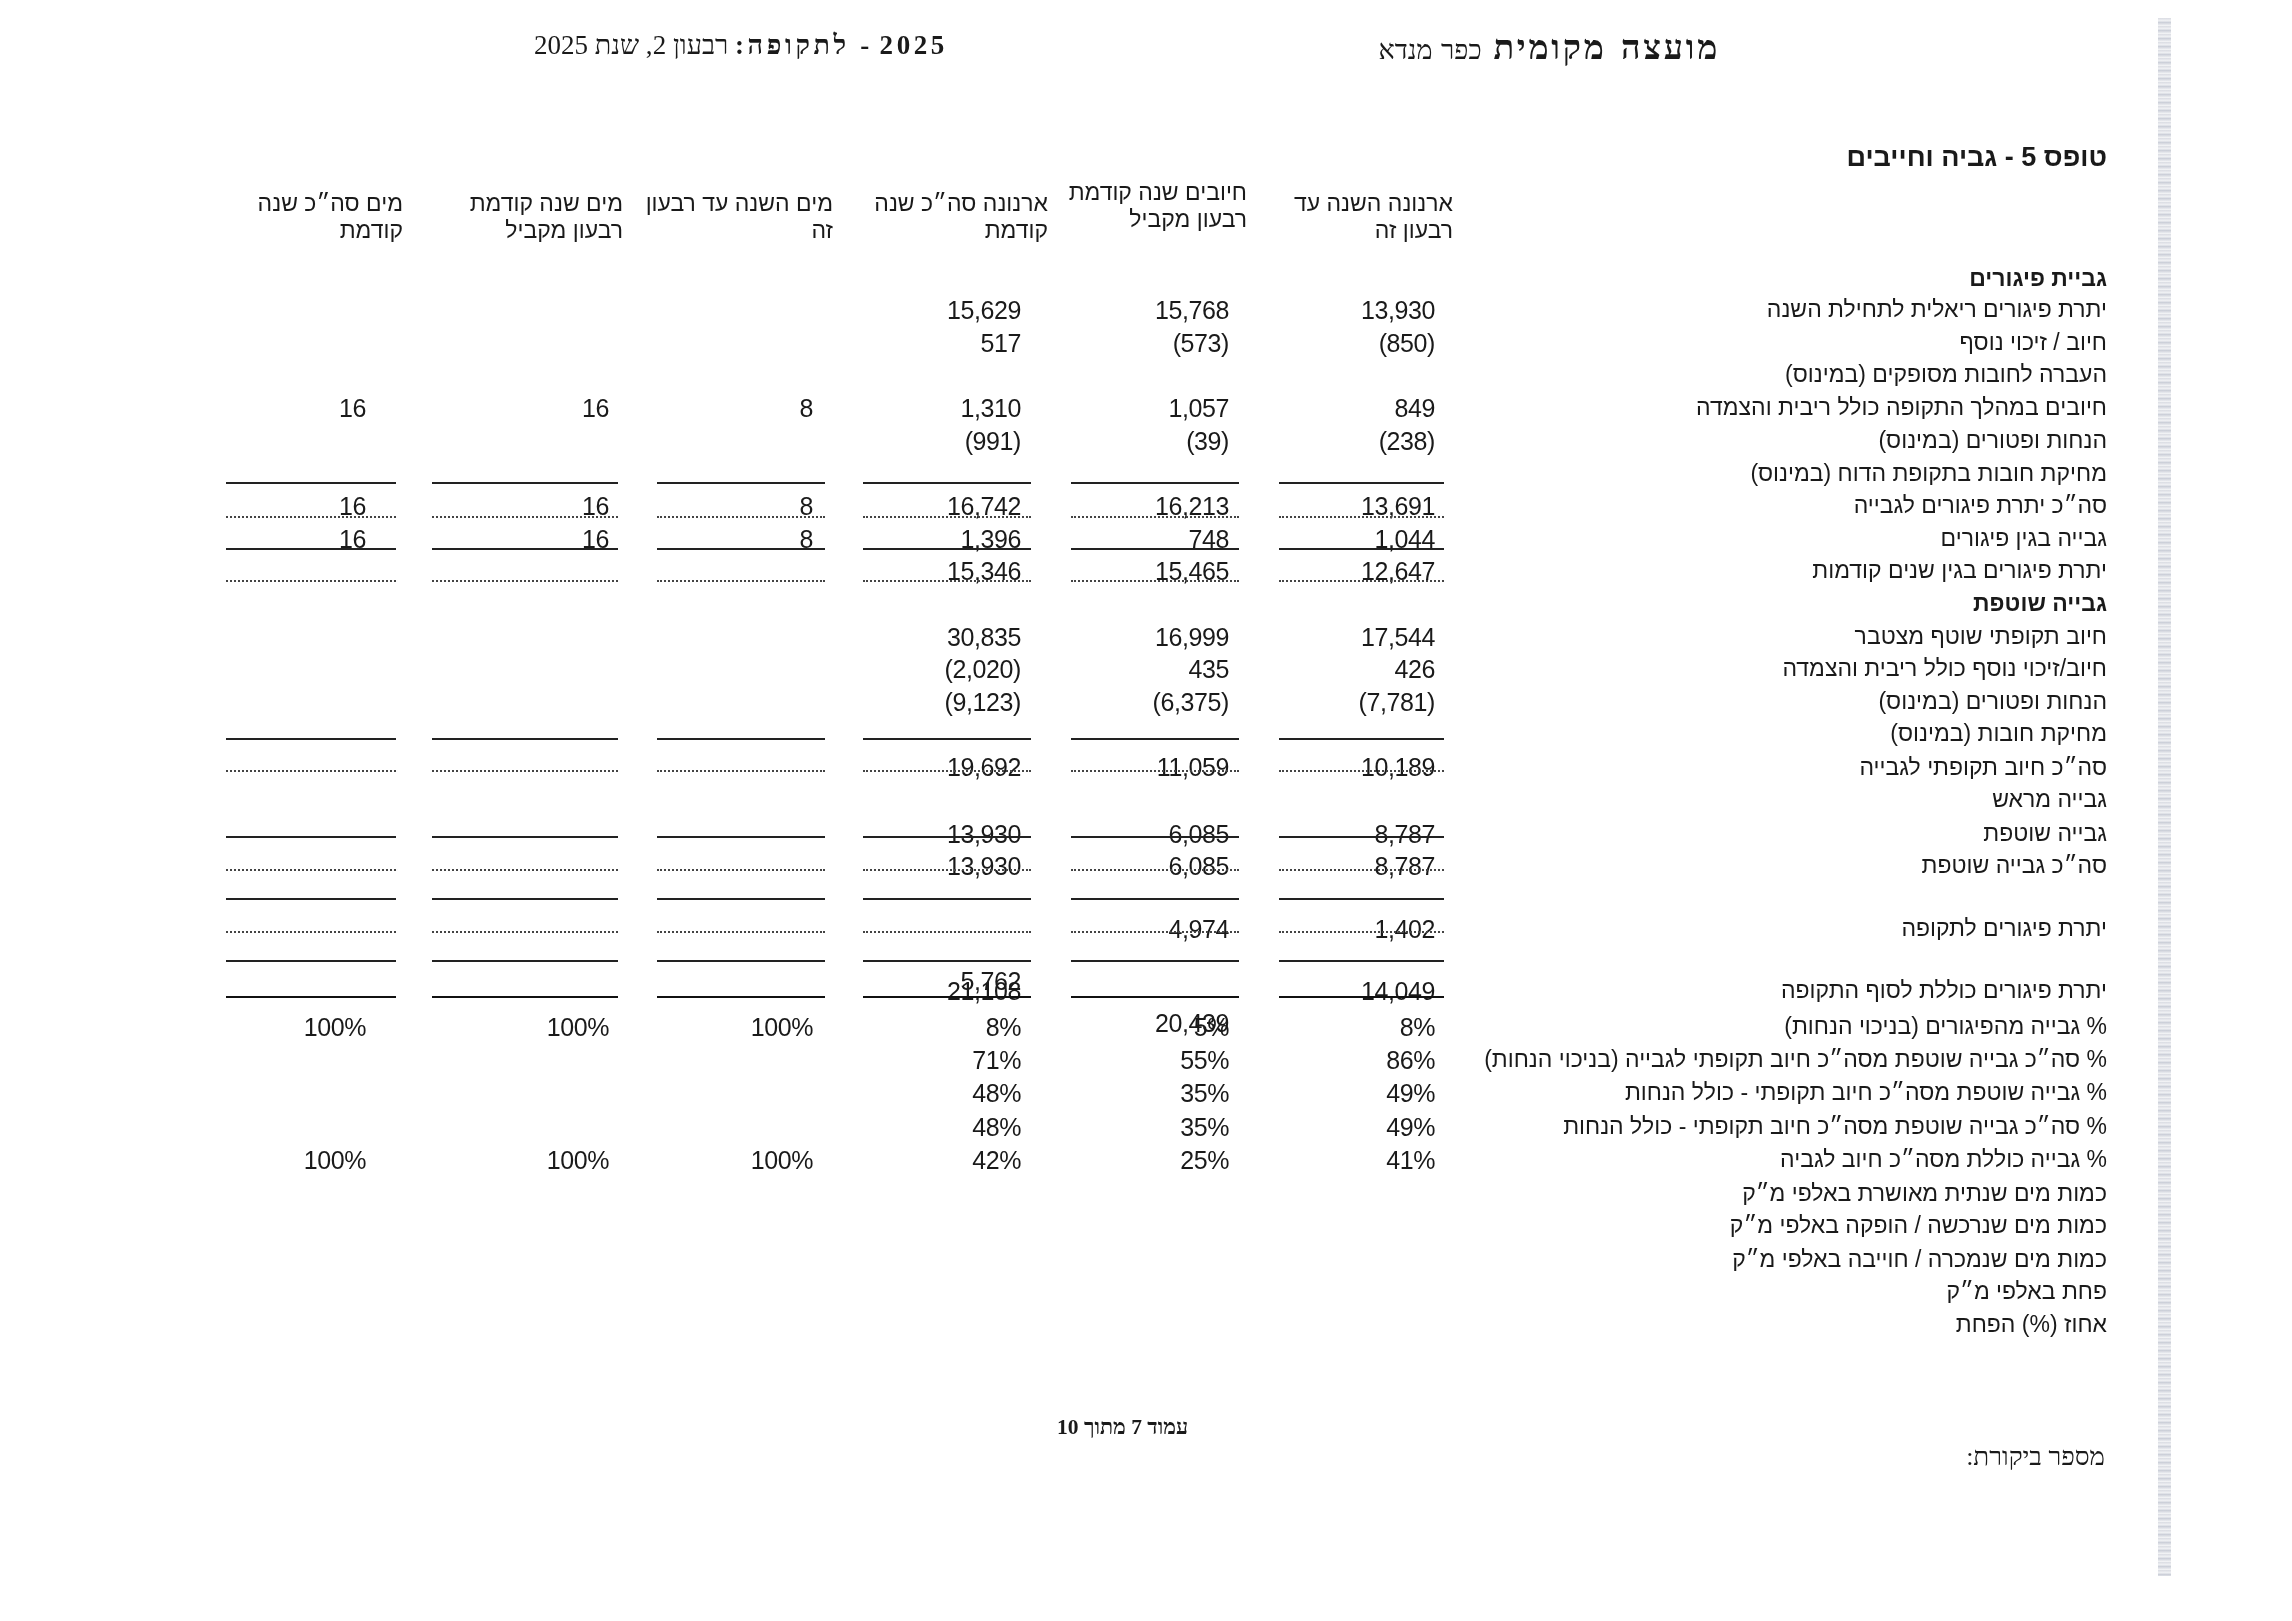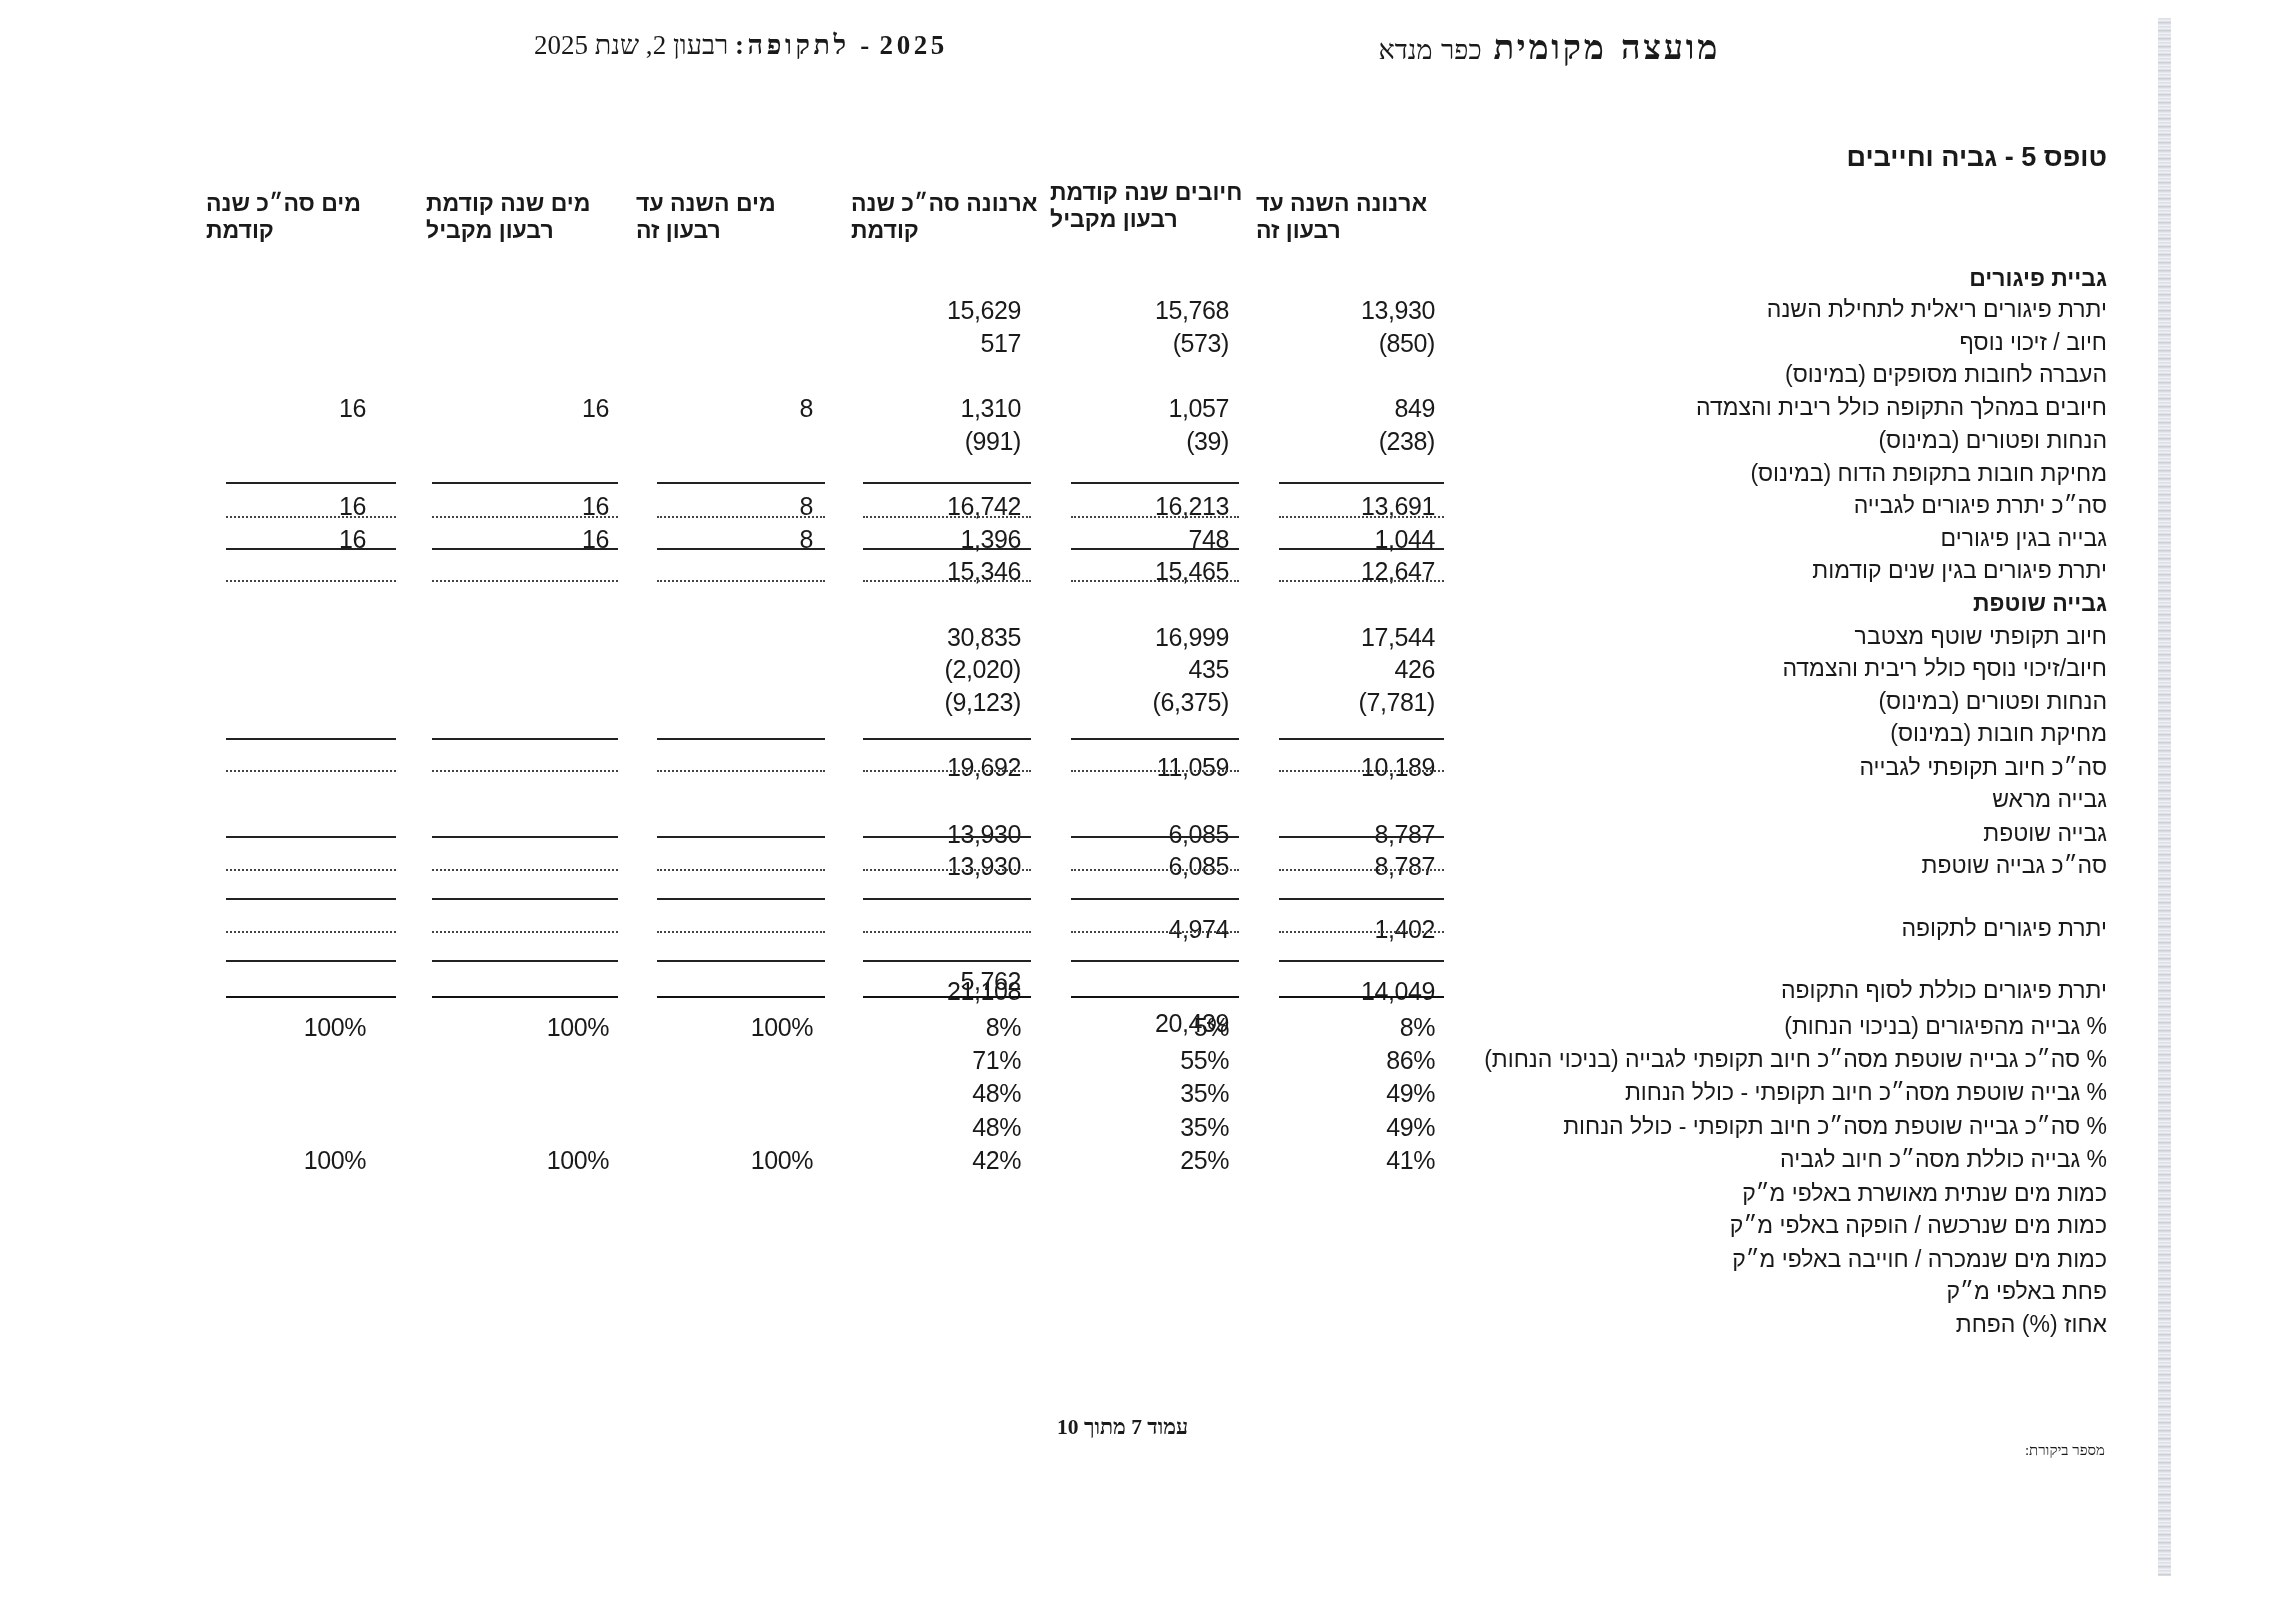--- a/index.html
+++ b/index.html
@@ -8,31 +8,31 @@
   .abs { position:absolute; }
   .scan-edge { position:absolute; left:2158px; top:18px; width:12.5px; height:1558px;
     background: repeating-linear-gradient(180deg, #c9ccd6 0px, #e9ebef 2.7px, #b7bcc9 4.5px, #f3f4f6 8px);
     opacity:0.7; }
   .org { right:573px; top:27px; direction:rtl; font-family:"DejaVu Serif", serif; white-space:nowrap; }
   .org .main { font-size:34px; font-weight:bold; letter-spacing:2.7px; }
   .org .sub { font-size:27px; margin-right:7.2px; }
   .period { left:534px; top:30px; direction:rtl; font-family:"Liberation Serif", serif; font-size:27px; white-space:nowrap; }
   .period .b { font-weight:bold; letter-spacing:3.6px; }
   .form-title { right:186px; top:142px; direction:rtl; font-size:27px; font-weight:bold; white-space:nowrap; }
-  .colhead { position:absolute; top:190px; text-align:left; direction:rtl; font-size:23px; font-weight:bold;
+  .colhead { position:absolute; top:190px; text-align:right; direction:rtl; font-size:23px; font-weight:normal;
     line-height:27px; font-family:"Liberation Sans Narrow","Liberation Sans", sans-serif; }
   .label { position:absolute; right:186px; direction:rtl; font-size:23px; white-space:nowrap; line-height:32px; }
   .label.bold { font-weight:bold; }
   .val { position:absolute; text-align:right; font-size:25px; line-height:32px; white-space:nowrap;
     font-family:"Liberation Sans", sans-serif; letter-spacing:-0.4px; }
   .rule { position:absolute; height:0; border-top:2.2px solid #222; }
   .rule.dot { border-top:2.7px dotted #444; }
   .rule.dbl { border-top:2.7px double #111; height:2.7px; }
   .page-no { left:1057px; top:1415px; direction:rtl; font-family:"Liberation Serif", serif; font-weight:bold; font-size:21.5px; white-space:nowrap; }
-  .audit { right:188px; top:1442px; direction:rtl; font-size:15px; white-space:nowrap; font-family:"Liberation Serif", serif; }
+  .audit { right:188px; top:1442px; direction:rtl; font-size:26px; white-space:nowrap; font-family:"Liberation Serif", serif; }
 </style>
 </head>
 <body>
 
 <div class="scan-edge"></div>
 
 <div class="abs org">
   <span class="main">מועצה מקומית</span>
   <span class="sub">כפר מנדא</span>
 </div>

